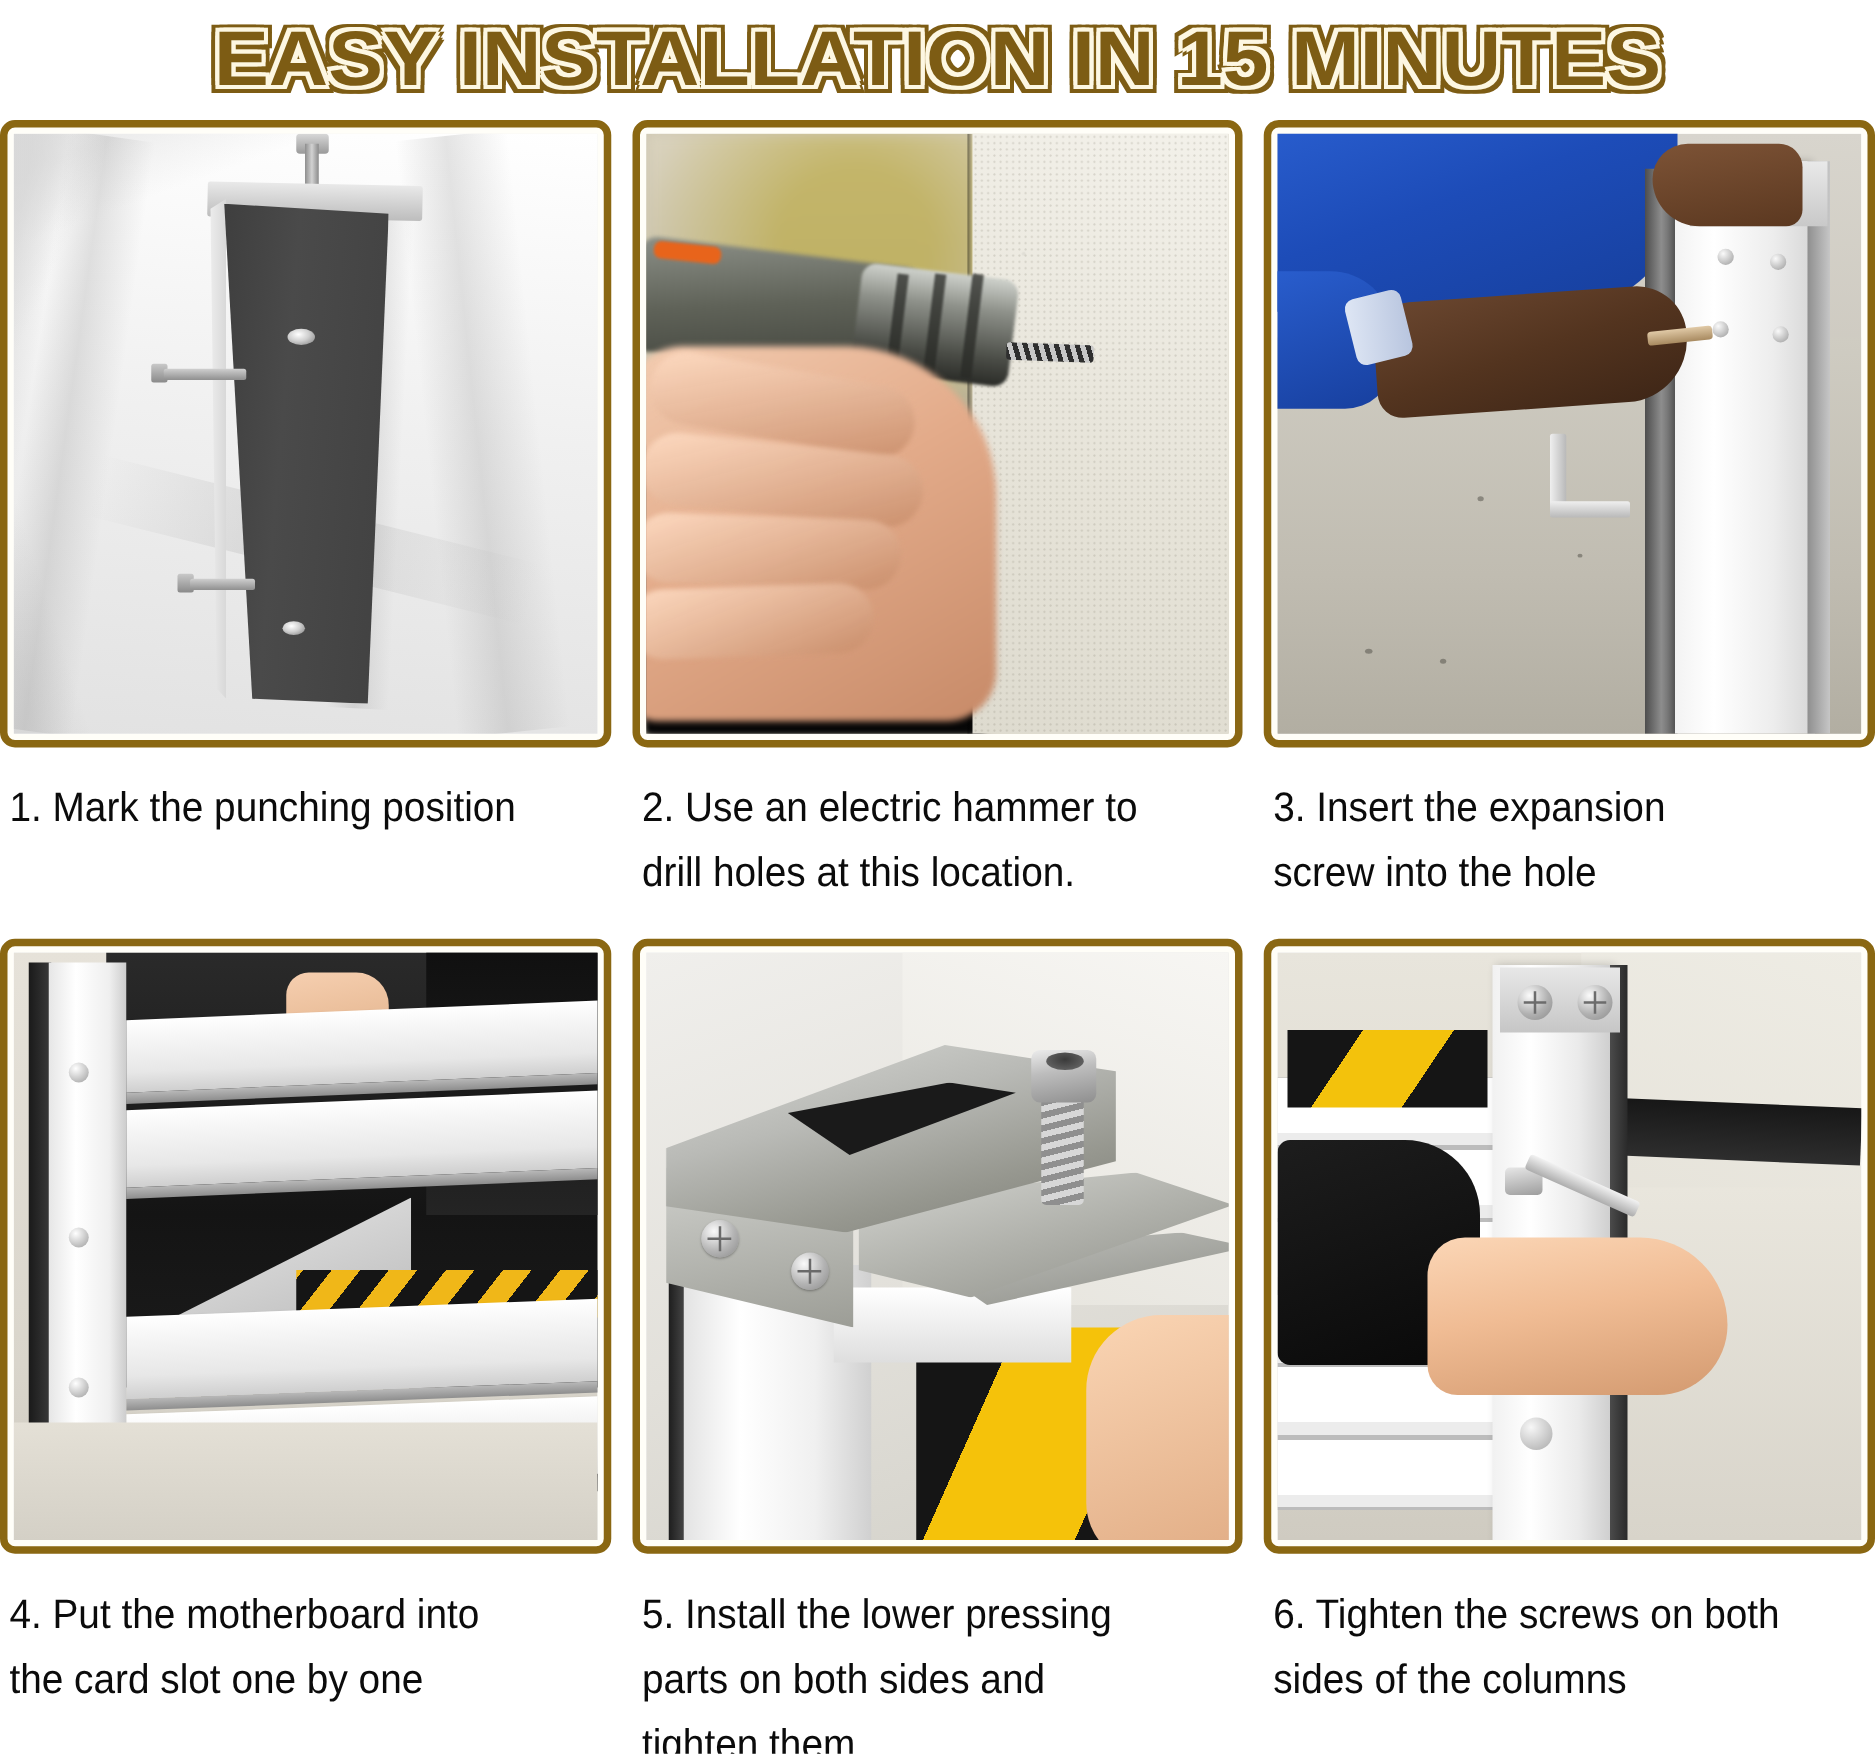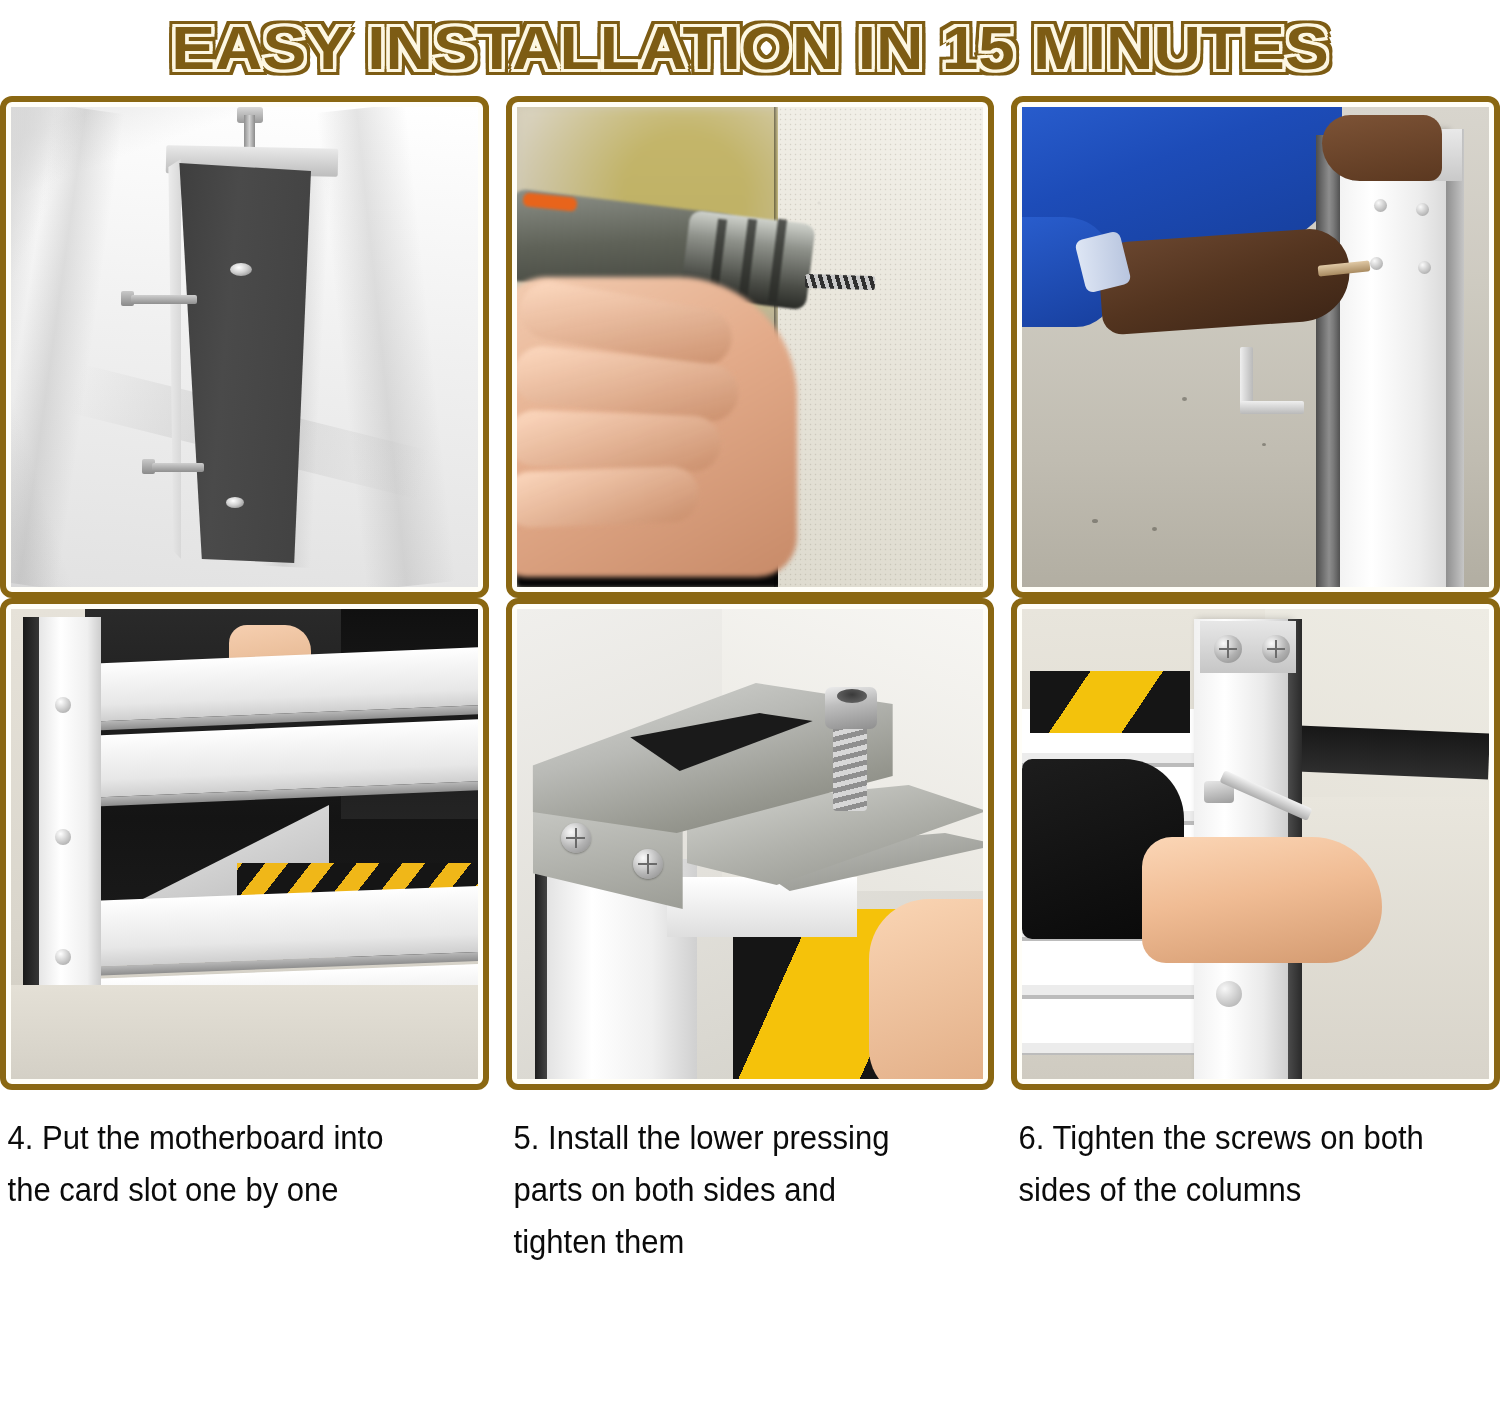--- a/index.html
+++ b/index.html
@@ -666,20 +666,27 @@
           <div class="p3-hand-top"></div>
           <div class="p3-tool"></div>
           <div class="p3-wrench-v"></div>
           <div class="p3-wrench-h"></div>
         </div>
       </div>
     </div>
 
   </div>
 
+  <div class="caption-row cap-row-1">
+    <div class="caption">1. Mark the punching position</div>
+    <div class="caption">2. Use an electric hammer to
+drill holes at this location.</div>
+    <div class="caption">3. Insert the expansion
+screw into the hole</div>
+  </div>
 
   <div class="row row-2">
 
     <div class="cell">
       <div class="photo-frame">
         <div class="photo">
           <div class="p4-bg"></div>
           <div class="p4-darkback"></div>
           <div class="p4-person"></div>
           <div class="p4-hand"></div>

